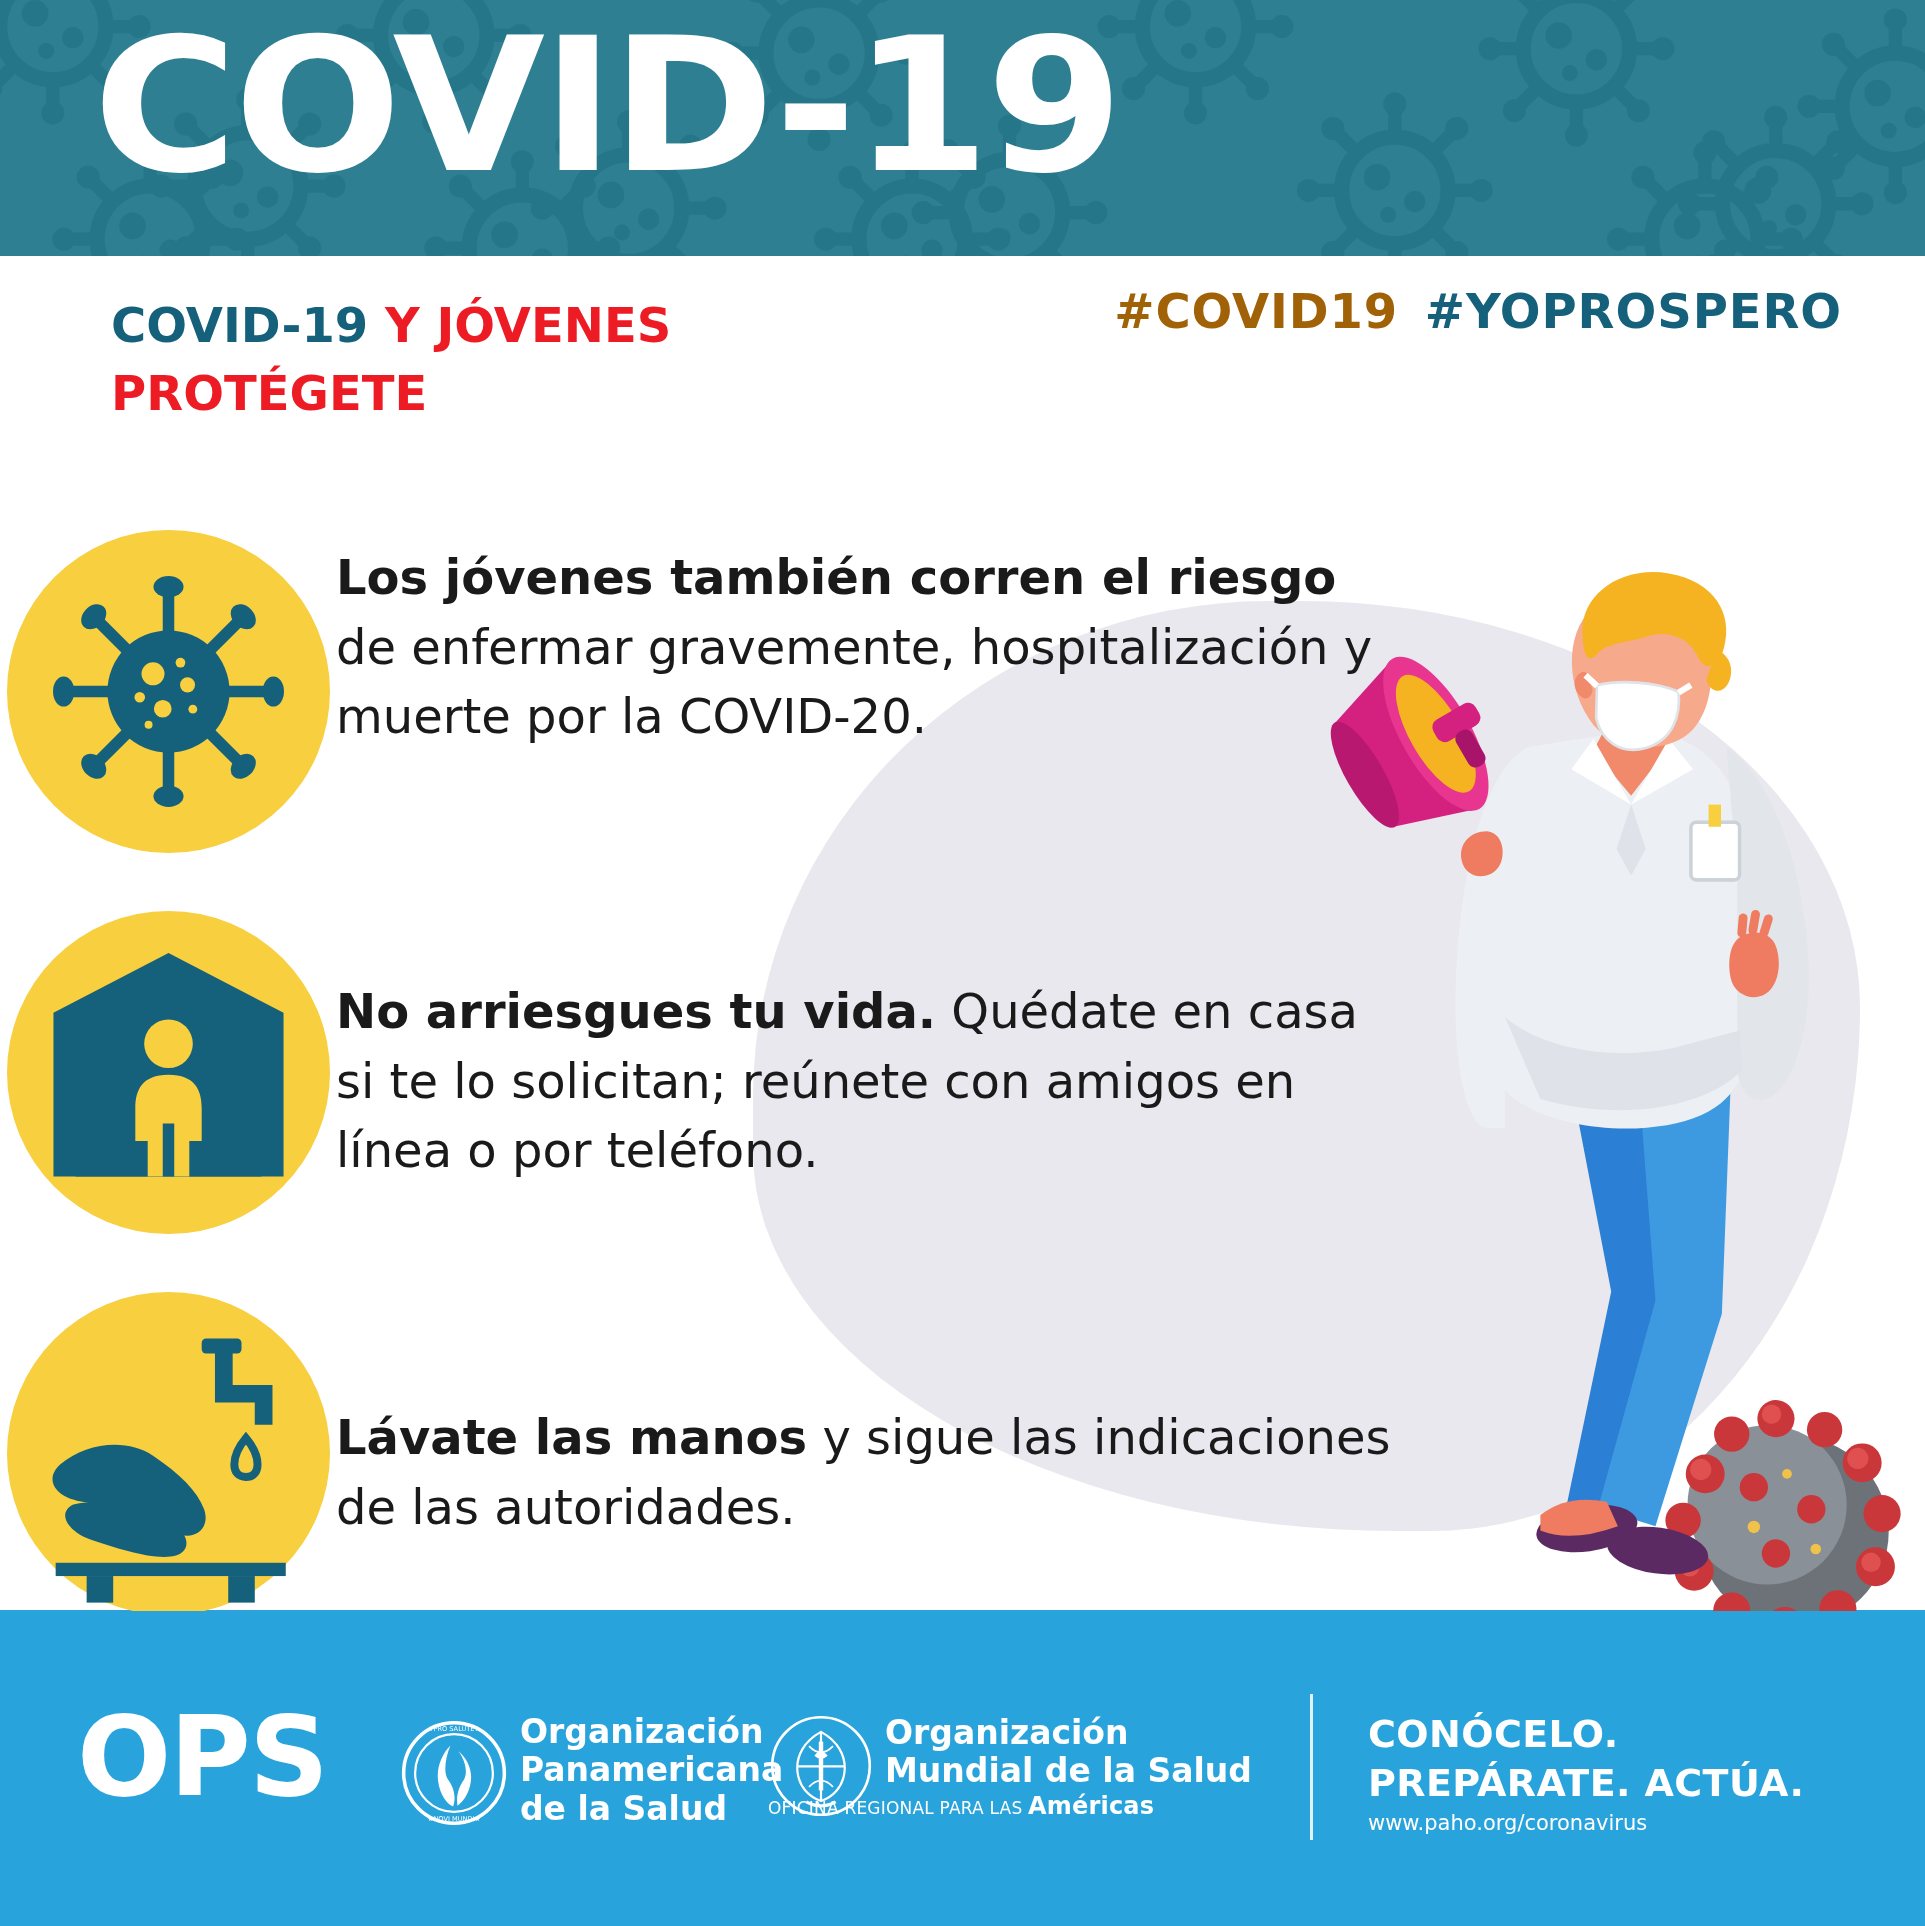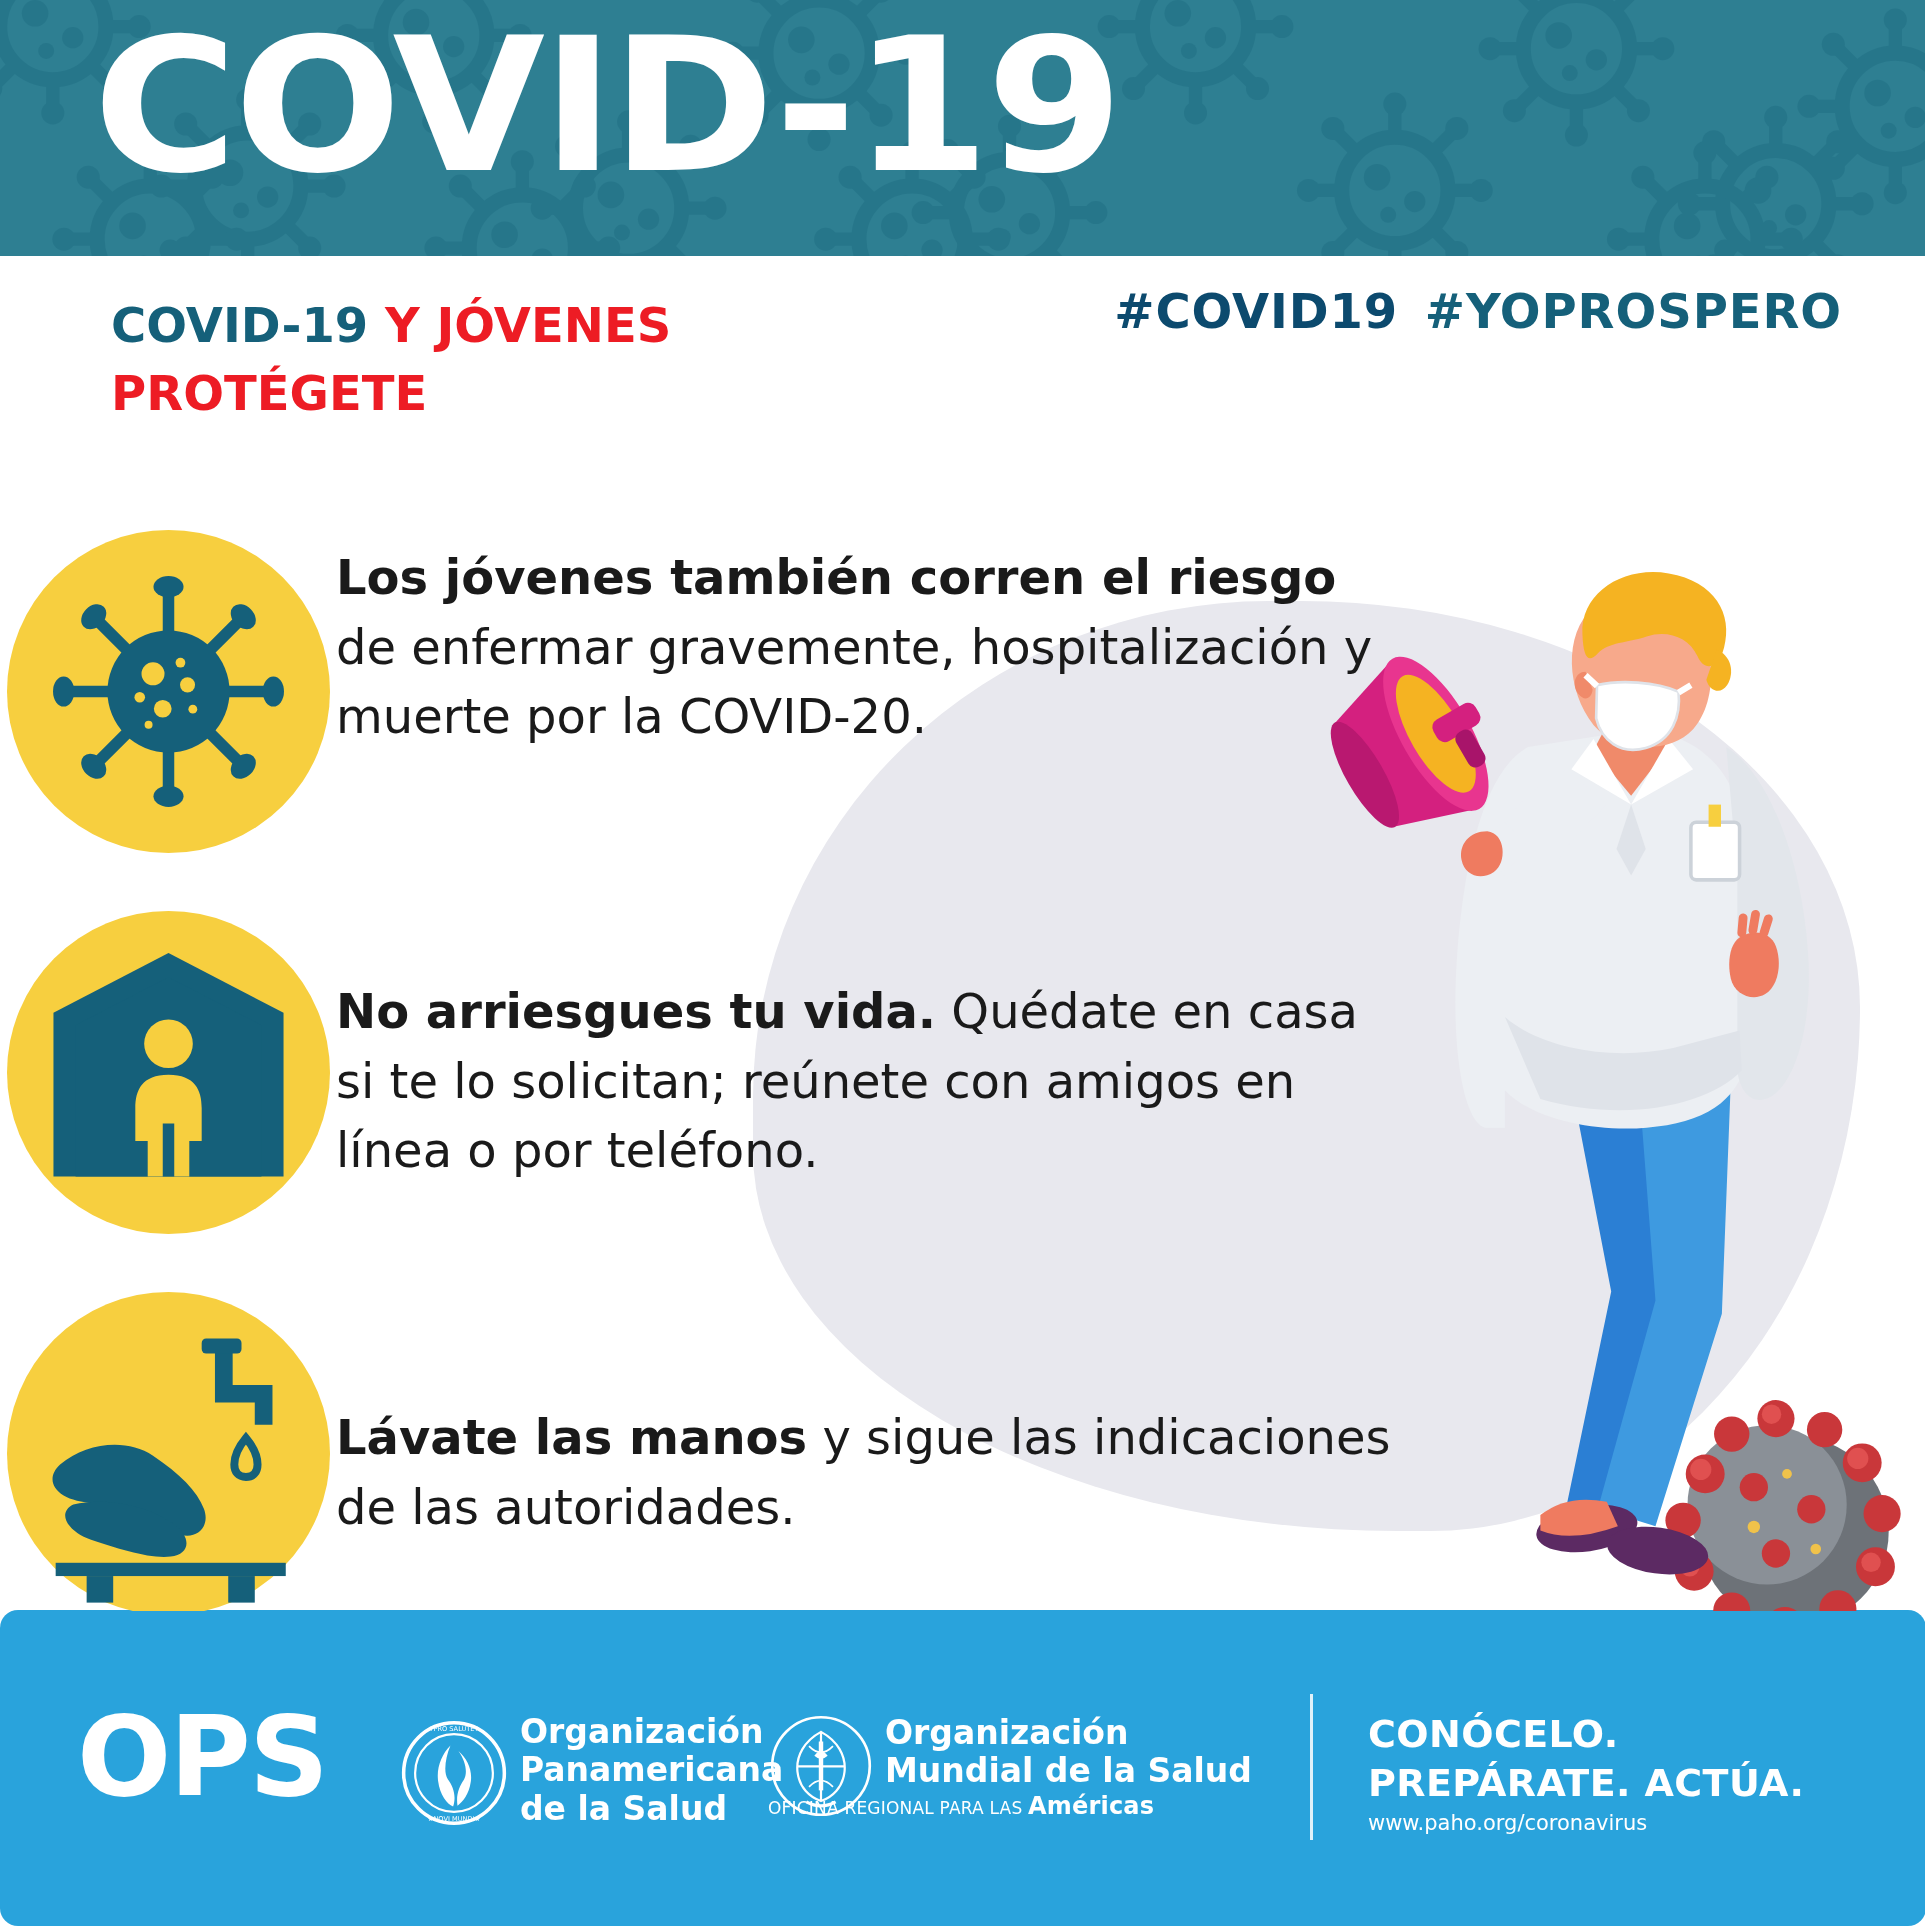--- a/index.html
+++ b/index.html
@@ -85,21 +85,21 @@
     position: absolute;
     right: 84px;
     top: 26.6px;
     z-index: 4;
     font-family: "DejaVu Sans", sans-serif;
     font-weight: bold;
     font-size: 48px;
     letter-spacing: 0.9px;
     white-space: nowrap;
   }
-  .hashtags .h1 { color: #0c4a6e; }
+  .hashtags .h1 { color: #a16207; }
   .hashtags .h2 { color: #15607a; margin-left: 26.6px; }
 
   
   .bullets {
     position: absolute;
     left: 0;
     top: 274px;
     width: 1594px;
     z-index: 4;
   }
@@ -141,21 +141,20 @@
 
   
   .footer {
     position: absolute;
     left: 0;
     top: 1610px;
     width: 1926px;
     height: 316px;
     background: #29a3dc;
     overflow: hidden;
-    border-radius: 18px;
   }
   .footer-inner {
     position: relative;
     width: 100%;
     height: 100%;
     display: flex;
     align-items: center;
   }
   .ops-logo {
     position: absolute;

